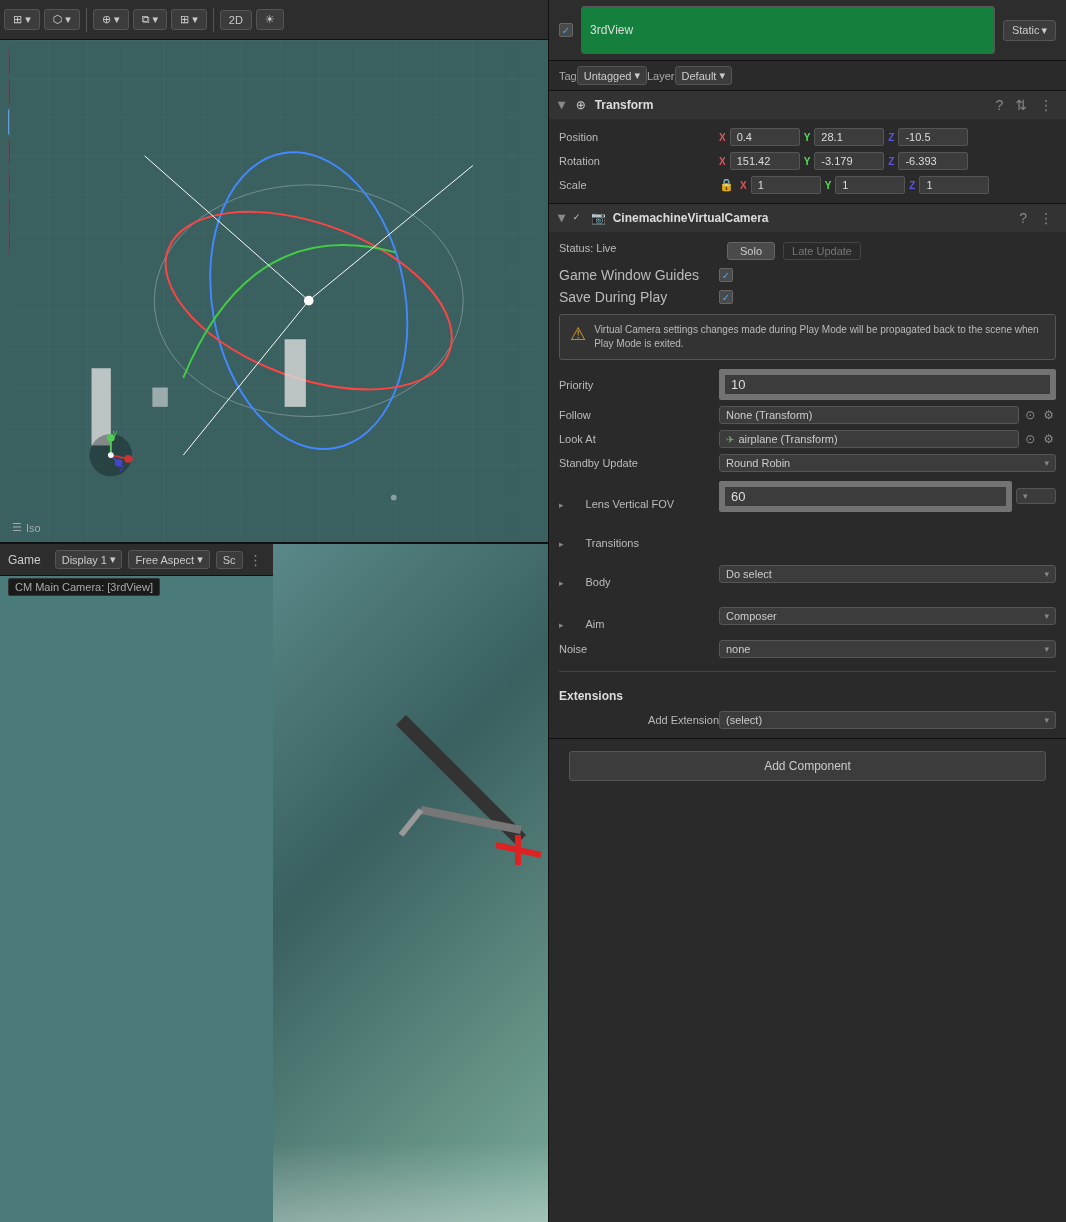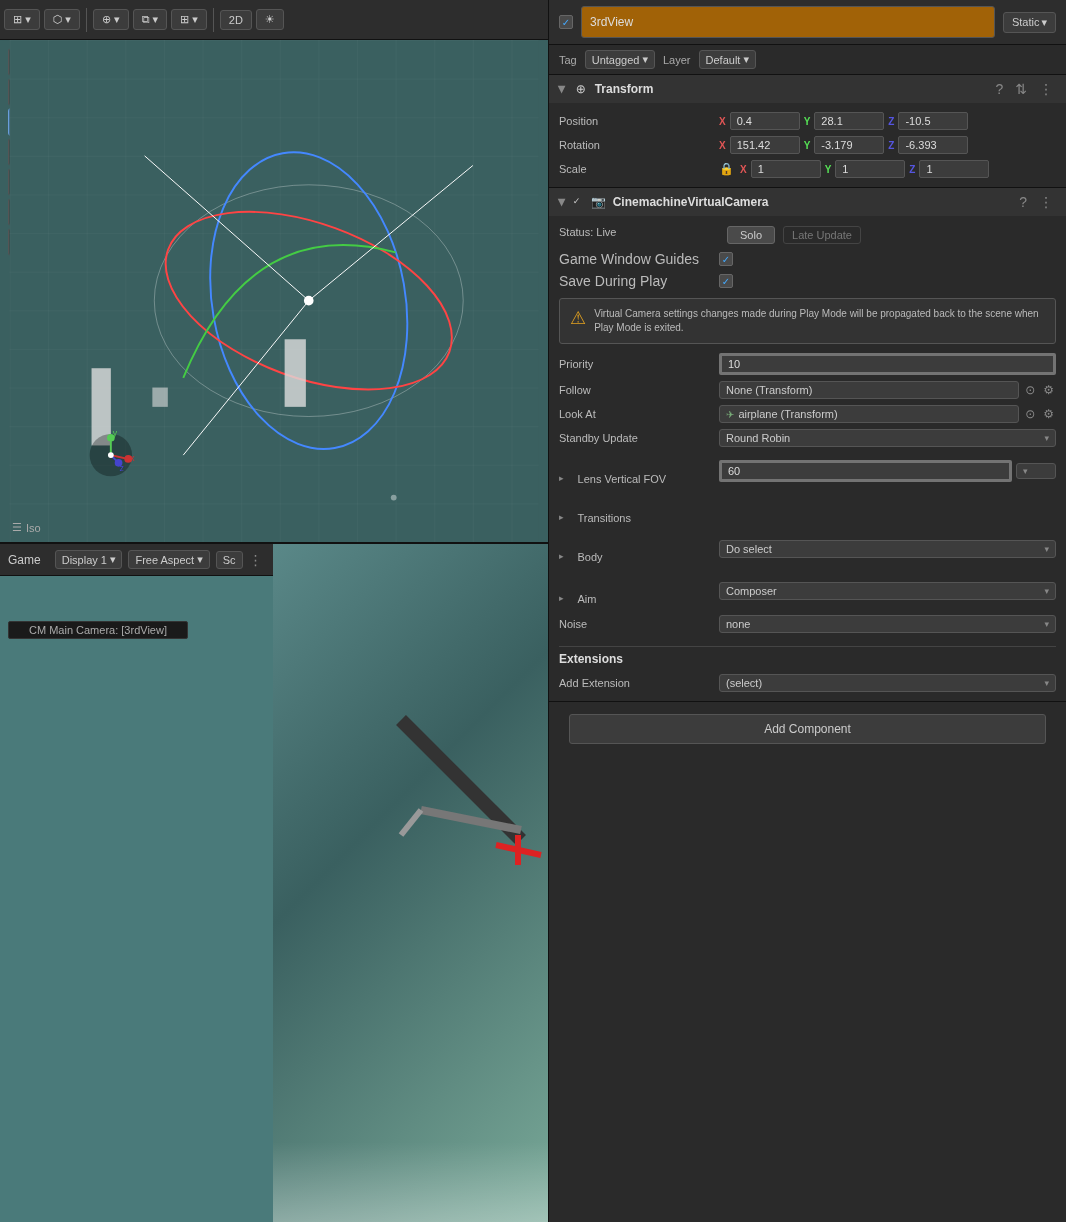--- a/index.html
+++ b/index.html
@@ -122,28 +122,27 @@
       font-size: 11px;
       cursor: pointer;
       display: flex;
       align-items: center;
       gap: 3px;
     }
     .game-label {
       font-size: 11px;
       color: #aaa;
       background: #1a1a1a;
-      padding: 2px 20px;
+      padding: 2px 6px;
       position: absolute;
       top: 34px;
       left: 8px;
       z-index: 10;
       border: 1px solid #333;
       border-radius: 2px;
-      margin-top: 43px;
     }
     .game-content {
       flex: 1;
       position: relative;
       background: linear-gradient(135deg, #5a8888 0%, #3a6060 40%, #7aaa99 100%);
       overflow: hidden;
     }
 
     
     .right-panel {
@@ -171,45 +170,44 @@
       background: #4a4a4a;
       border: 1px solid #666;
       border-radius: 2px;
       display: flex; align-items: center; justify-content: center;
       cursor: pointer;
       color: #4af;
       font-size: 10px;
     }
     .inspector-name {
       flex: 1;
-      background: #a16207;
+      background: #15803d;
       border: 1px solid #555;
       color: #ddd;
-      padding: 8px 8px;
+      padding: 16px 8px;
       border-radius: 3px;
       font-size: 12px;
     }
     .static-btn {
       background: #3c3c3c;
       border: 1px solid #555;
       color: #ccc;
       padding: 3px 8px;
       border-radius: 3px;
       font-size: 11px;
       cursor: pointer;
       display: flex; align-items: center; gap: 2px;
     }
 
     
     .tag-layer-row {
       background: #2a2a2a;
       padding: 5px 10px;
       display: flex;
       align-items: center;
-      gap: 8px;
       border-bottom: 1px solid #111;
       flex-shrink: 0;
     }
     .tag-label { font-size: 11px; color: #aaa; }
     .tag-select {
       background: #3c3c3c;
       border: 1px solid #555;
       color: #ccc;
       padding: 2px 6px;
       border-radius: 3px;
@@ -289,25 +287,25 @@
       background: #3c3c3c;
       border: 1px solid #555;
       color: #ddd;
       padding: 2px 6px;
       border-radius: 2px;
       font-size: 11px;
       width: 70px;
     }
     .field-input-wide {
       background: #3c3c3c;
-      border: 3px solid #737373;
+      border: 6px solid #737373;
       color: #ddd;
       padding: 2px 6px;
       border-radius: 2px;
-      font-size: 11px;
+      font-size: 13px;
       flex: 1;
     }
     .xyz-label {
       font-size: 10px;
       color: #888;
       font-weight: bold;
     }
     .xyz-label.x { color: #e05555; }
     .xyz-label.y { color: #55e055; }
     .xyz-label.z { color: #5555e0; }
@@ -430,22 +428,22 @@
       border: none;
       color: #888;
       cursor: pointer;
       font-size: 12px;
       padding: 0 2px;
     }
 
     
     .section-header {
       display: flex;
-      align-items: flex-start;
-      gap: 14px;
+      align-items: flex-end;
+      gap: 22px;
       padding: 4px 0;
       cursor: pointer;
       margin-top: 16px;
     }
     .section-arrow {
       color: #888;
       font-size: 9px;
     }
     .section-title {
       font-size: 11px;
@@ -803,21 +801,21 @@
       <div class="field-row">
         <span class="field-label">Noise</span>
         <div class="field-value">
           <div class="dropdown-field">
             <span>none</span>
             <span class="dropdown-arrow chev"></span>
           </div>
         </div>
       </div>
 
-      <div style="margin-top: 10px; border-top: 1px solid #444; padding-top: 0;">
+      <div style="margin-top: 10px; border-top: 1px solid #444; padding-top: 12px; text-align: right;">
         <div class="field-row">
           <span style="font-size:12px; font-weight:bold; color:#ddd;">Extensions</span>
         </div>
 
         <div class="field-row">
           <span class="field-label">Add Extension</span>
           <div class="field-value">
             <div class="dropdown-field">
               <span>(select)</span>
               <span class="dropdown-arrow chev"></span>

